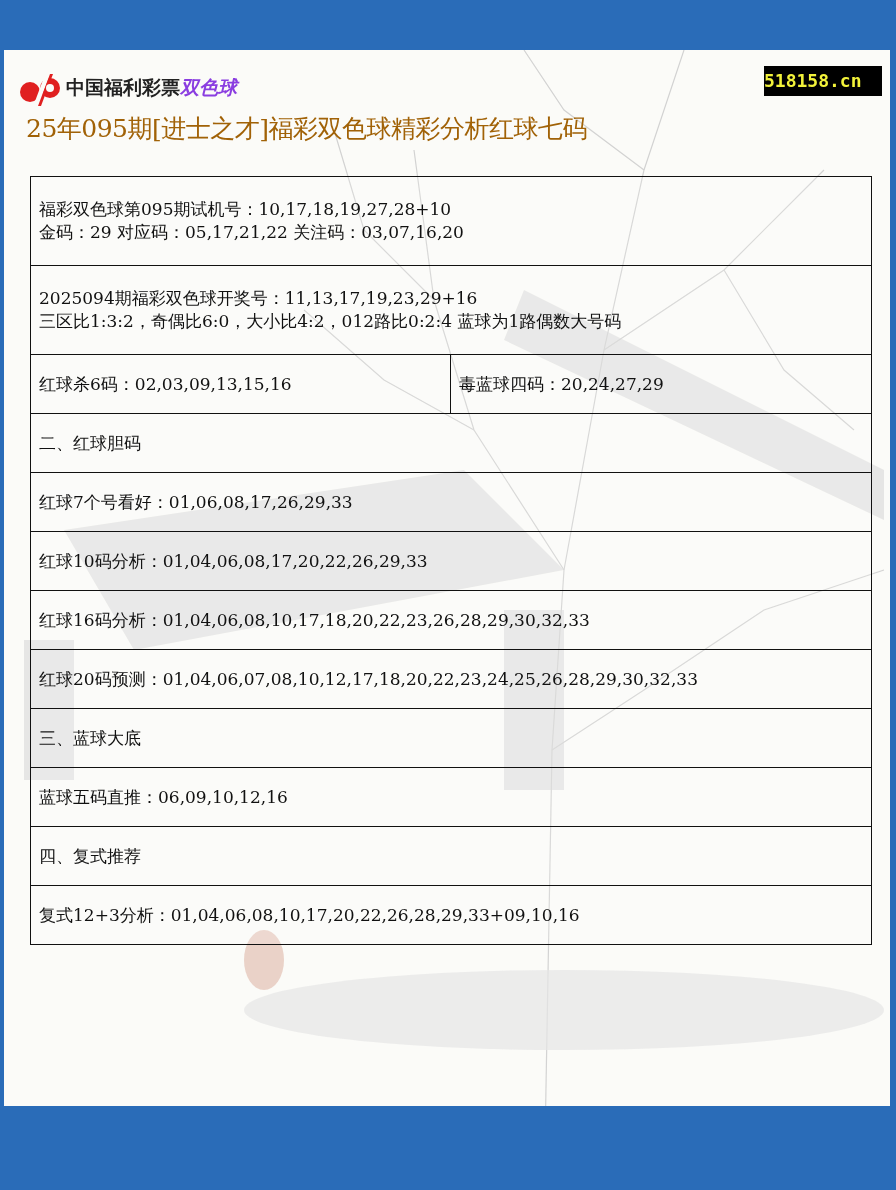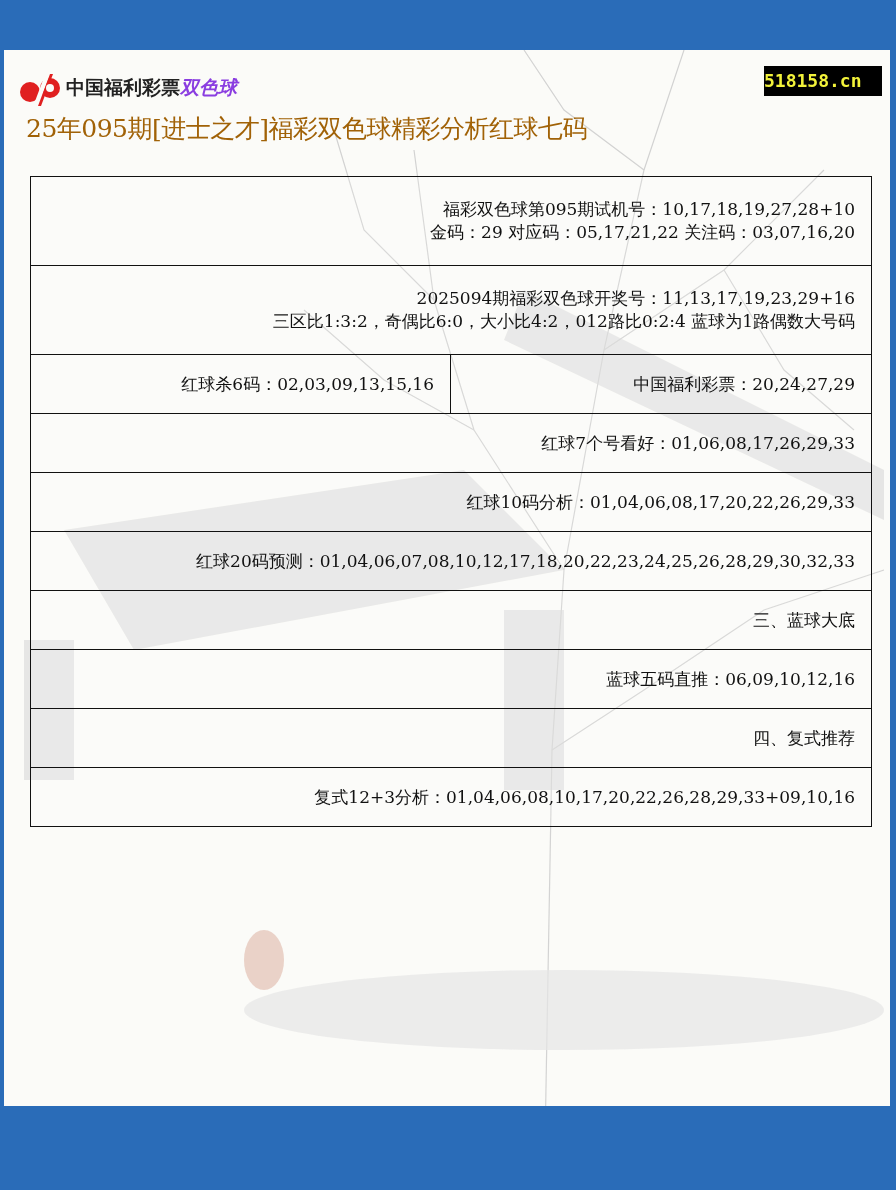--- a/index.html
+++ b/index.html
@@ -27,22 +27,22 @@
   }
   .title {
     position: absolute; left: 22px; top: 62px; width: 860px;
     font-size: 25px; color: #a16207; white-space: nowrap; letter-spacing: -0.5px;
   }
   table.grid {
     position: absolute; left: 26px; top: 126px; width: 841px;
     border-collapse: collapse; table-layout: fixed;
   }
   table.grid td {
-    border: 1.5px solid #111; text-align: right; vertical-align: middle;
-    font-size: 17px; color: #111; height: 58px; padding: 0 16px;
+    border: 1.5px solid #111; text-align: left; vertical-align: middle;
+    font-size: 17px; color: #111; height: 58px; padding: 0 8px;
     background: rgba(255,255,255,0.15); line-height: 23px; white-space: nowrap;
   }
   table.grid td.tall { height: 88px; }
   table.grid td.head { font-weight: normal; }
 </style>
 </head>
 <body>
 
 <div class="frame">
   <svg class="bgart" viewBox="0 0 886 1152">
@@ -97,27 +97,33 @@
       </td>
     </tr>
     <tr>
       <td colspan="2" class="tall">
         <div>2025094期福彩双色球开奖号：11,13,17,19,23,29+16</div>
         <div>三区比1:3:2，奇偶比6:0，大小比4:2，012路比0:2:4 蓝球为1路偶数大号码</div>
       </td>
     </tr>
     <tr>
       <td>红球杀6码：02,03,09,13,15,16</td>
-      <td>中国福利彩票：20,24,27,29</td>
+      <td>毒蓝球四码：20,24,27,29</td>
+    </tr>
+    <tr>
+      <td colspan="2" class="head">二、红球胆码</td>
     </tr>
     <tr>
       <td colspan="2">红球7个号看好：01,06,08,17,26,29,33</td>
     </tr>
     <tr>
       <td colspan="2">红球10码分析：01,04,06,08,17,20,22,26,29,33</td>
+    </tr>
+    <tr>
+      <td colspan="2">红球16码分析：01,04,06,08,10,17,18,20,22,23,26,28,29,30,32,33</td>
     </tr>
     <tr>
       <td colspan="2">红球20码预测：01,04,06,07,08,10,12,17,18,20,22,23,24,25,26,28,29,30,32,33</td>
     </tr>
     <tr>
       <td colspan="2" class="head">三、蓝球大底</td>
     </tr>
     <tr>
       <td colspan="2">蓝球五码直推：06,09,10,12,16</td>
     </tr>

